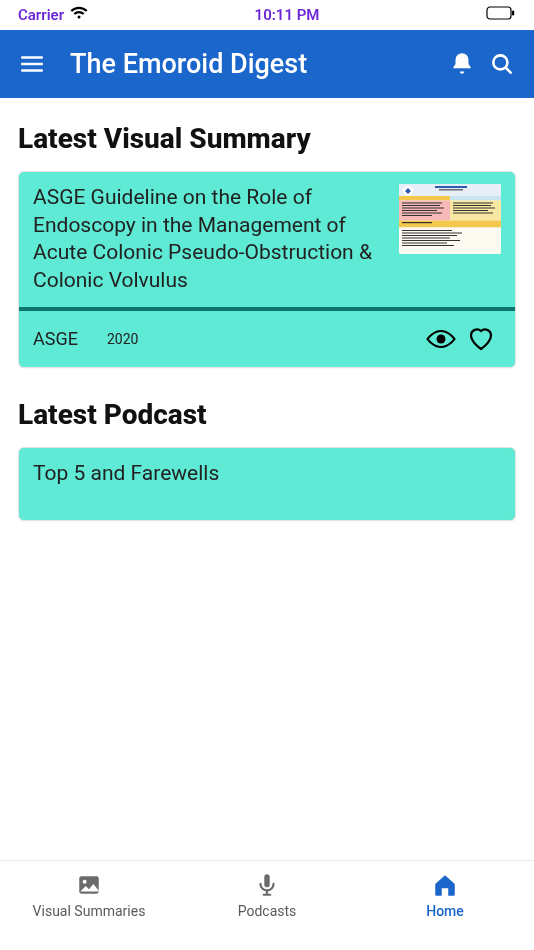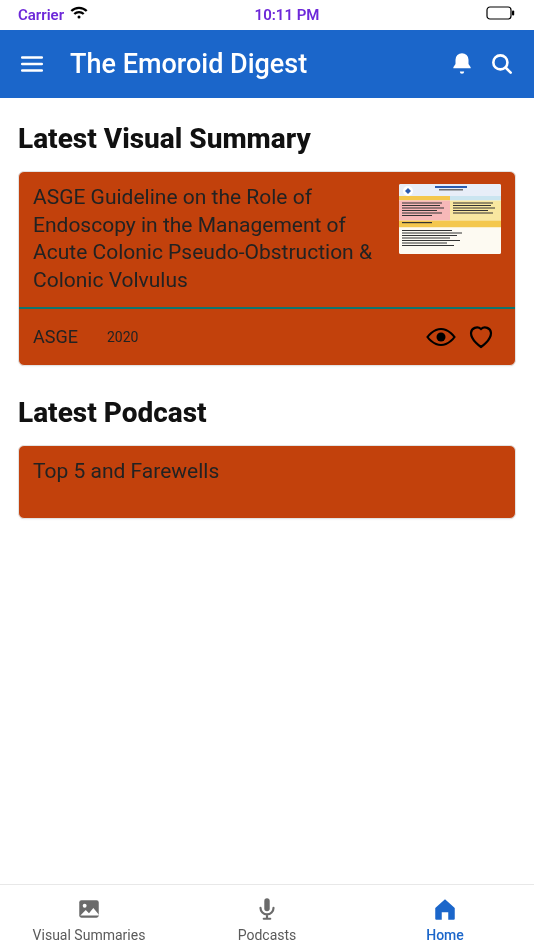--- a/index.html
+++ b/index.html
@@ -55,21 +55,21 @@
     }
     .section-title {
       font-size: 28px;
       font-weight: 800;
       color: #111;
       margin-bottom: 16px;
     }
     .card {
       border: 1px solid #e3e3e3;
       border-radius: 6px;
-      background: #c2410c;
+      background: #5eead4;
       box-shadow: 0 1px 2px rgba(0,0,0,0.04);
       margin-bottom: 30px;
     }
     .card-body {
       padding: 12px 14px;
       display: flex;
       gap: 12px;
     }
     .card-title {
       font-size: 21px;
@@ -79,21 +79,21 @@
     }
     .card-thumb {
       width: 102px;
       height: 70px;
       flex-shrink: 0;
       border-radius: 2px;
       overflow: hidden;
       background: #fff;
     }
     .card-footer {
-      border-top: 2px solid #0f766e;
+      border-top: 4px solid #0f766e;
       padding: 10px 14px;
       display: flex;
       align-items: center;
     }
     .meta-org {
       font-size: 18px;
       color: #222;
       min-width: 74px;
     }
     .meta-year {
@@ -103,21 +103,21 @@
     .spacer { flex: 1; }
     .card-action {
       width: 40px;
       height: 36px;
       display: flex;
       align-items: center;
       justify-content: center;
       cursor: pointer;
     }
     .bottom-nav {
-      height: 66px;
+      height: 90px;
       border-top: 1px solid #e8e8e8;
       display: flex;
       justify-content: space-around;
       align-items: flex-start;
       padding-top: 10px;
       background: #fff;
     }
     .nav-item {
       display: flex;
       flex-direction: column;

